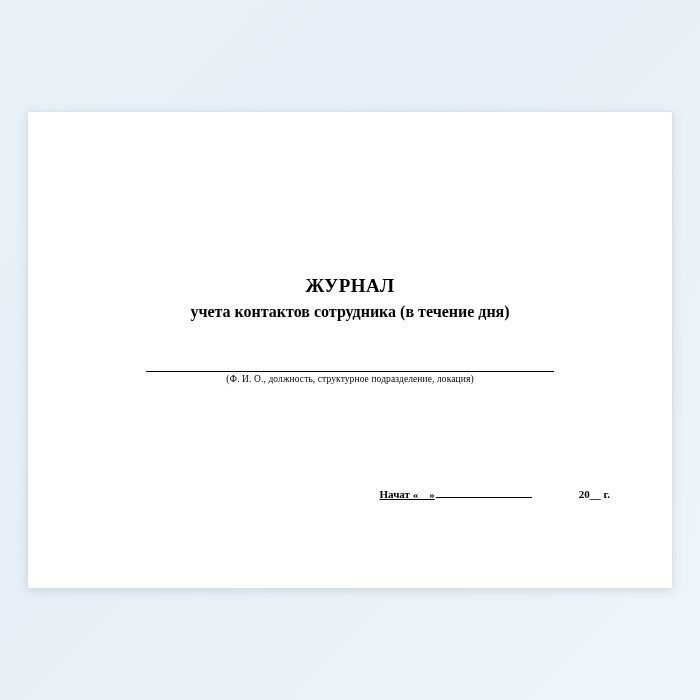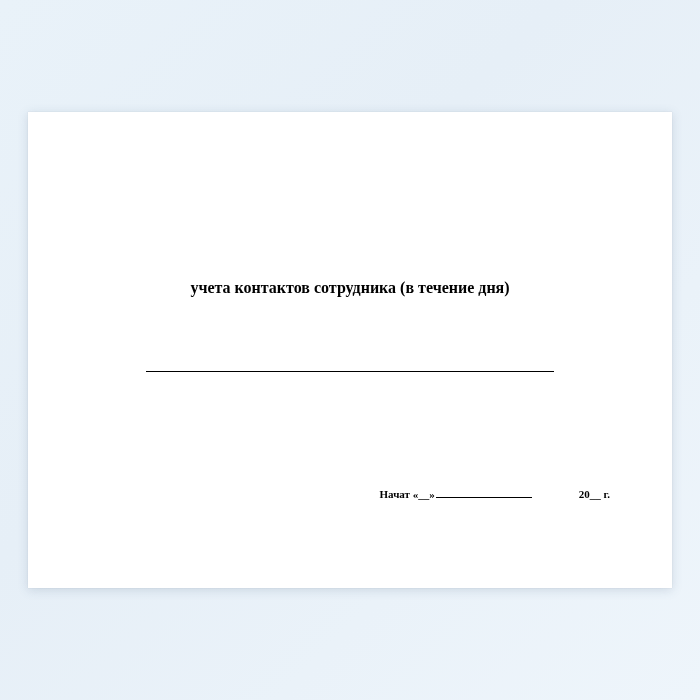--- a/index.html
+++ b/index.html
@@ -80,20 +80,21 @@
     font-size: 11px;
     font-weight: bold;
     color: #000;
   }
   .date-row {
     white-space: nowrap;
     line-height: 1.85;
   }
   .date-label {
     font-weight: bold;
+    text-decoration: underline;
   }
   .date-fill {
     display: inline-block;
     width: 96px;
     border-bottom: 1px solid #000;
     margin: 0 1px;
     vertical-align: baseline;
     height: 11px;
   }
   .date-year {
@@ -102,25 +103,27 @@
   }
 </style>
 </head>
 <body>
 
 <div class="stage">
   <div class="page">
     <div class="page-inner">
 
       <div class="title-block">
+        <div class="title-main">ЖУРНАЛ</div>
         <div class="title-sub">учета контактов сотрудника (в течение дня)</div>
       </div>
 
       <div class="fio-block">
         <div class="fio-rule"></div>
+        <div class="fio-caption">(Ф. И. О., должность, структурное подразделение, локация)</div>
       </div>
 
       <div class="dates-block">
         <div class="date-row">
           <span class="date-label">Начат «__»</span><span class="date-fill"></span><span class="date-year">20__ г.</span>
         </div>
       </div>
 
     </div>
   </div>

